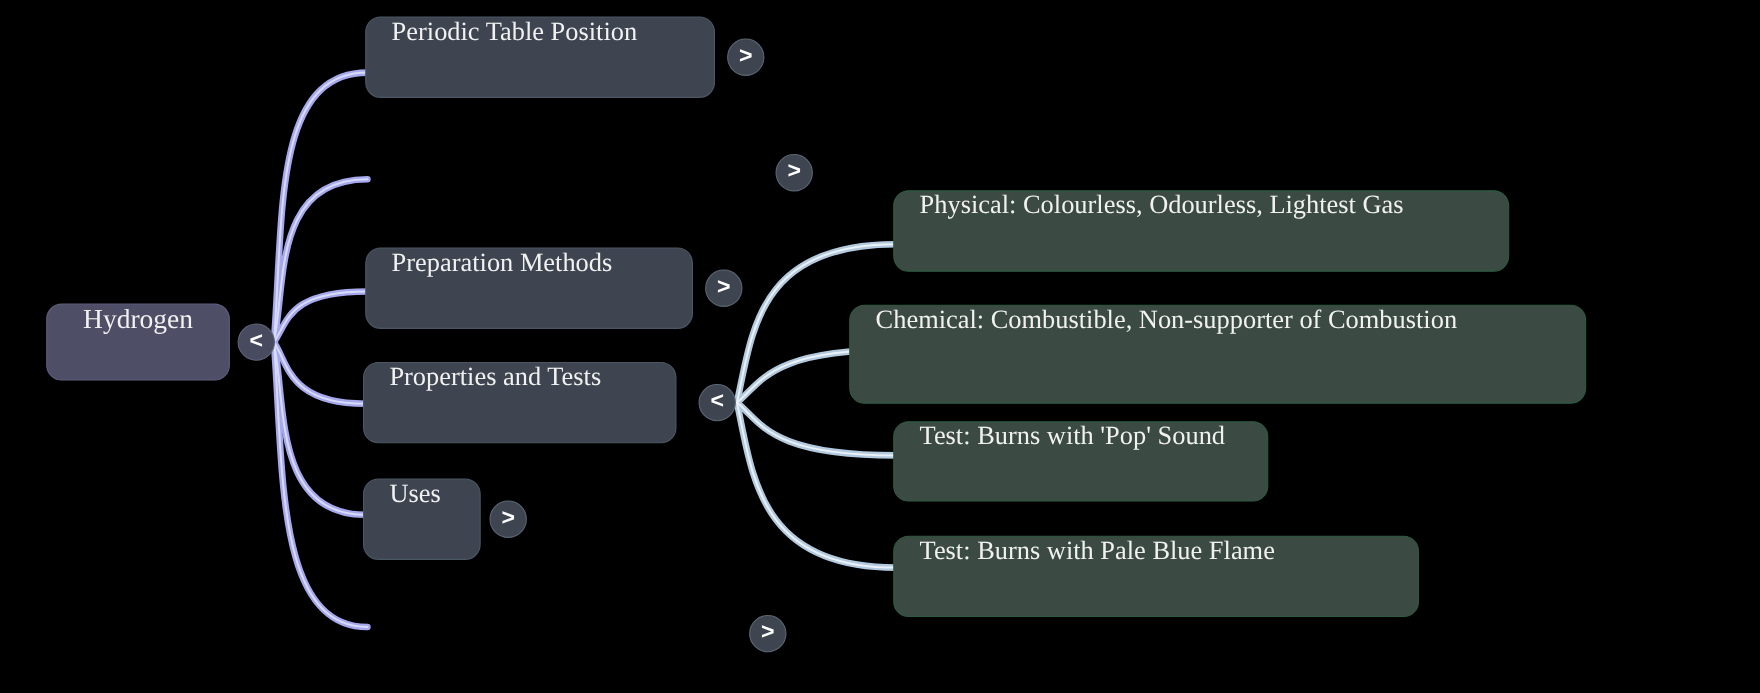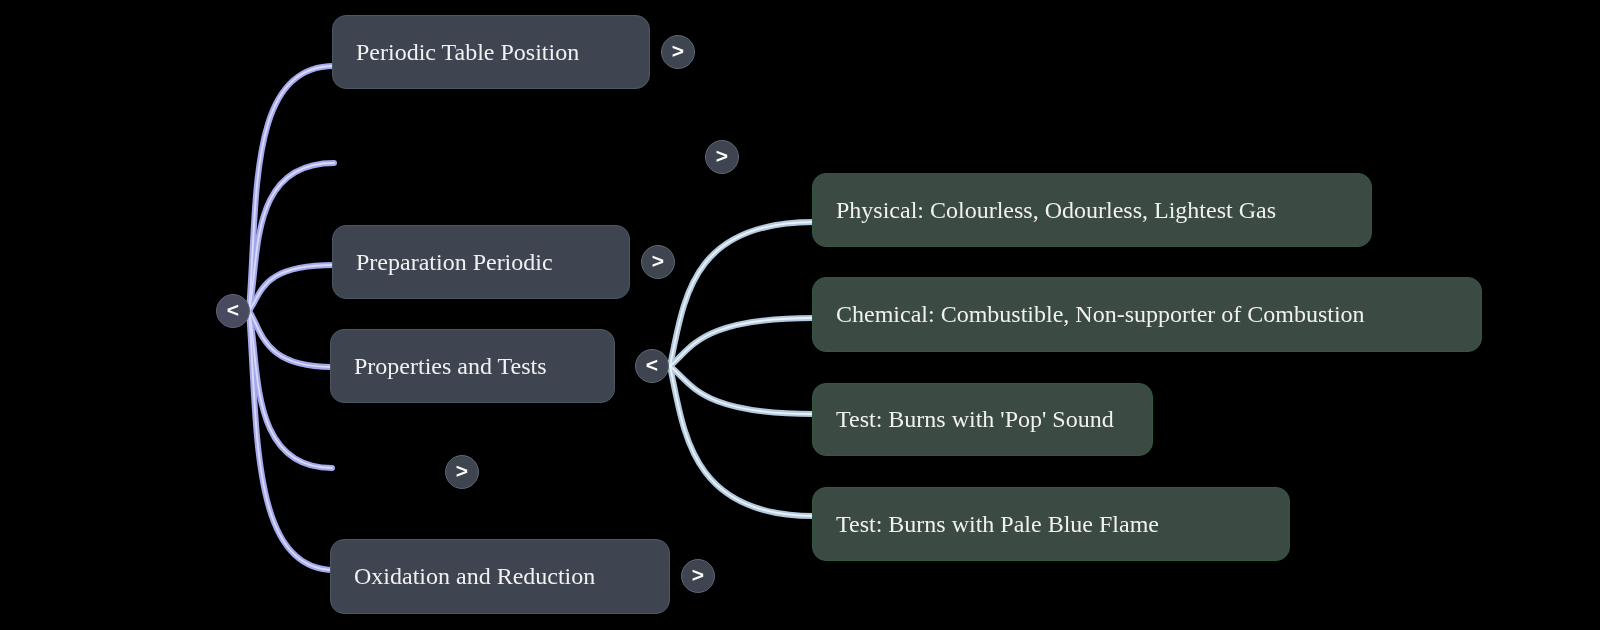--- a/index.html
+++ b/index.html
@@ -17,21 +17,21 @@
     background:var(--background);
     font-family:"Liberation Serif","DejaVu Serif",serif;
   }
   #edges{position:absolute;left:0;top:0;width:1600px;height:630px;}
   #edges path{fill:none;stroke-linecap:round;}
   #edges path.edge-left{stroke:var(--edge-left);stroke-width:6;}
   #edges path.edge-left-core{stroke:var(--edge-left-core);stroke-width:1.8;}
   #edges path.edge-right{stroke:var(--edge-right);stroke-width:6;}
   #edges path.edge-right-core{stroke:var(--edge-right-core);stroke-width:1.8;}
   .node{
-    position:absolute;display:flex;align-items:center;
+    position:absolute;display:flex;
     border-radius:14px;box-sizing:border-box;
     padding:0 12px 0 23px;
     color:var(--text);font-size:24px;line-height:1.1;
     white-space:nowrap;cursor:pointer;
   }
   .node.root{
     background:var(--root-fill);border:1.5px solid var(--root-border);
     justify-content:center;padding:0 10px;font-size:25px;
   }
   .node.branch{background:var(--branch-fill);border:1.5px solid var(--branch-border);}
@@ -69,50 +69,53 @@
     <path class="edge-right" d="M670,366 C684,300 690,222 814,222"></path>
     <path class="edge-right" d="M670,366 C692,348 700,318 814,318"></path>
     <path class="edge-right" d="M670,366 C692,384 700,414 814,414"></path>
     <path class="edge-right" d="M670,366 C684,432 690,516 814,516"></path>
     <path class="edge-right-core" d="M670,366 C684,300 690,222 814,222"></path>
     <path class="edge-right-core" d="M670,366 C692,348 700,318 814,318"></path>
     <path class="edge-right-core" d="M670,366 C692,384 700,414 814,414"></path>
     <path class="edge-right-core" d="M670,366 C684,432 690,516 814,516"></path>
   </svg>
 
+  <div class="node root" style="left:42px;top:276px;width:167px;height:70px">
+    <span class="label">Hydrogen</span>
+  </div>
   <div class="toggle purple" style="left:216px;top:294px">&lt;</div>
 
   <div class="node branch" style="left:332px;top:15px;width:318px;height:74px">
     <span class="label">Periodic Table Position</span>
   </div>
   <div class="toggle gray" style="left:661px;top:35px">&gt;</div>
 
   <div class="toggle gray" style="left:705px;top:140px">&gt;</div>
 
   <div class="node branch" style="left:332px;top:225px;width:298px;height:74px">
-    <span class="label">Preparation Periodic</span>
+    <span class="label">Preparation Methods</span>
   </div>
   <div class="toggle gray" style="left:641px;top:245px">&gt;</div>
 
   <div class="node branch" style="left:330px;top:329px;width:285px;height:74px">
     <span class="label">Properties and Tests</span>
   </div>
   <div class="toggle gray" style="left:635px;top:349px">&lt;</div>
 
+  <div class="node branch" style="left:330px;top:435px;width:107px;height:74px">
+    <span class="label">Uses</span>
+  </div>
   <div class="toggle gray" style="left:445px;top:455px">&gt;</div>
 
-  <div class="node branch" style="left:330px;top:539px;width:340px;height:75px">
-    <span class="label">Oxidation and Reduction</span>
-  </div>
   <div class="toggle gray" style="left:681px;top:559px">&gt;</div>
 
   <div class="node child" style="left:812px;top:173px;width:560px;height:74px">
     <span class="label">Physical: Colourless, Odourless, Lightest Gas</span>
   </div>
-  <div class="node child" style="left:812px;top:277px;width:670px;height:75px">
+  <div class="node child" style="left:772px;top:277px;width:670px;height:90px">
     <span class="label">Chemical: Combustible, Non-supporter of Combustion</span>
   </div>
   <div class="node child" style="left:812px;top:383px;width:341px;height:73px">
     <span class="label">Test: Burns with 'Pop' Sound</span>
   </div>
   <div class="node child" style="left:812px;top:487px;width:478px;height:74px">
     <span class="label">Test: Burns with Pale Blue Flame</span>
   </div>
 
 </div>

